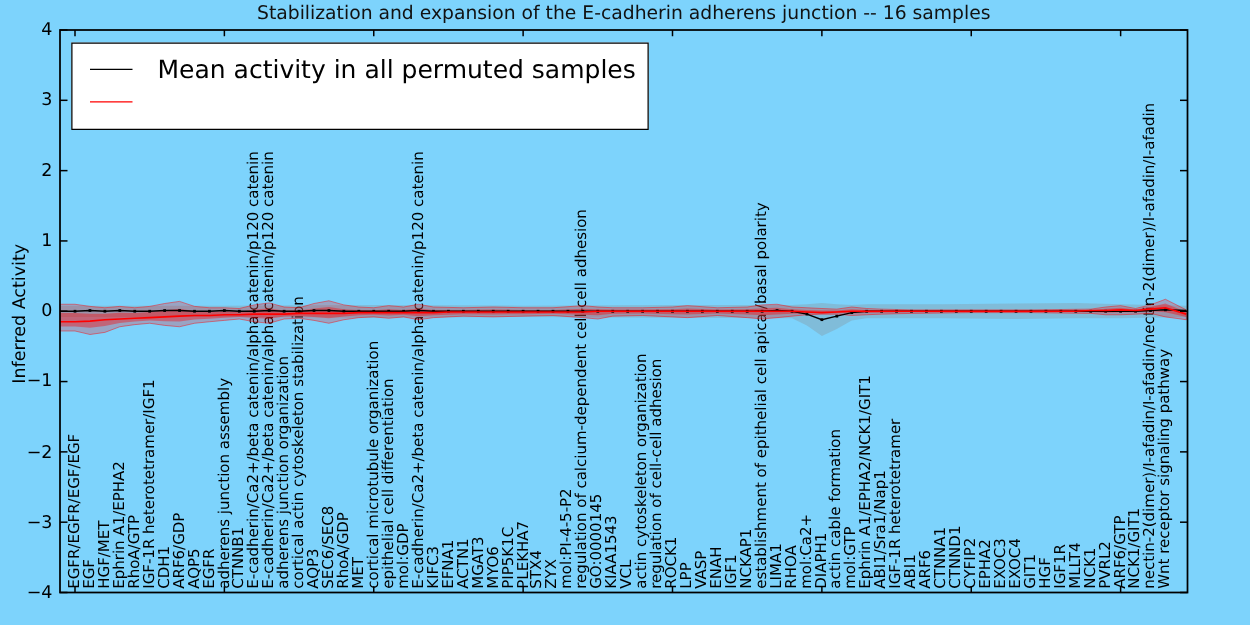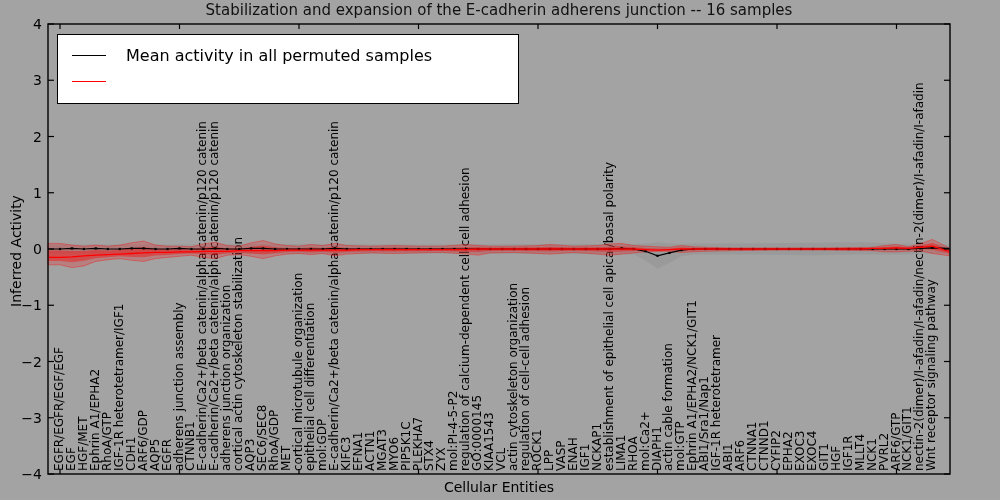--- a/index.html
+++ b/index.html
@@ -1,47 +1,46 @@
 <!DOCTYPE html>
 <html><head>
 <meta charset="utf-8">
 <style>
   html,body{margin:0;padding:0;background:#ffffff;}
-  .figure{position:relative;width:1000px;height:500px;background:#a3a3a3;overflow:hidden;
+  .figure{position:relative;width:1000px;height:500px;background:#7dd3fc;overflow:hidden;
           font-family:"DejaVu Sans","Liberation Sans",sans-serif;color:#000;}
   .chart-title{position:absolute;left:48px;top:1px;width:902px;text-align:center;
                font-size:15px;color:#111;white-space:nowrap;}
   .y-axis-label{position:absolute;left:-64px;top:243px;width:160px;text-align:center;
                 font-size:14px;transform:rotate(-90deg);}
   .x-axis-label{position:absolute;left:48px;top:479px;width:902px;text-align:center;font-size:14px;}
   .ytick{position:absolute;left:0;width:42px;text-align:right;height:18px;line-height:18px;
          font-size:14px;}
   .xentity{position:absolute;white-space:nowrap;font-size:12px;line-height:11px;
            transform:rotate(-90deg);transform-origin:0 0;}
   .layer{position:absolute;left:0;top:0;}
   .legend{position:absolute;left:57px;top:34px;width:462px;background:#fff;
           border:1.4px solid #000;box-sizing:border-box;padding:7px 10px 9px 14px;z-index:5;}
   .legend-row{display:flex;align-items:center;height:26px;}
   .legend-line{display:inline-block;width:34px;height:0;border-top:1.6px solid #000;
                margin-right:20px;flex:0 0 auto;}
-  .legend-label{font-size:16px;white-space:nowrap;}
+  .legend-label{font-size:20px;white-space:nowrap;}
   svg{position:absolute;left:0;top:0;z-index:2;}
   #xlabel-layer{z-index:1;}
   #ytick-layer{z-index:3;}
 </style>
 </head>
 <body>
 
 <div class="figure">
 
   <div class="chart-title">Stabilization and expansion of the E-cadherin adherens junction -- 16 samples</div>
 
   <div class="y-axis-label">Inferred Activity</div>
 
-  <div class="x-axis-label">Cellular Entities</div>
 
   <div id="xlabel-layer" class="layer">
       <div class="xentity" style="left: 54px; top: 471px;">EGFR/EGFR/EGF/EGF</div>
       <div class="xentity" style="left: 65.95px; top: 471px;">EGF</div>
       <div class="xentity" style="left: 77.9px; top: 471px;">HGF/MET</div>
       <div class="xentity" style="left: 89.85px; top: 471px;">Ephrin A1/EPHA2</div>
       <div class="xentity" style="left: 101.8px; top: 471px;">RhoA/GTP</div>
       <div class="xentity" style="left: 113.75px; top: 471px;">IGF-1R heterotetramer/IGF1</div>
       <div class="xentity" style="left: 125.7px; top: 471px;">CDH1</div>
       <div class="xentity" style="left: 137.65px; top: 471px;">ARF6/GDP</div>

